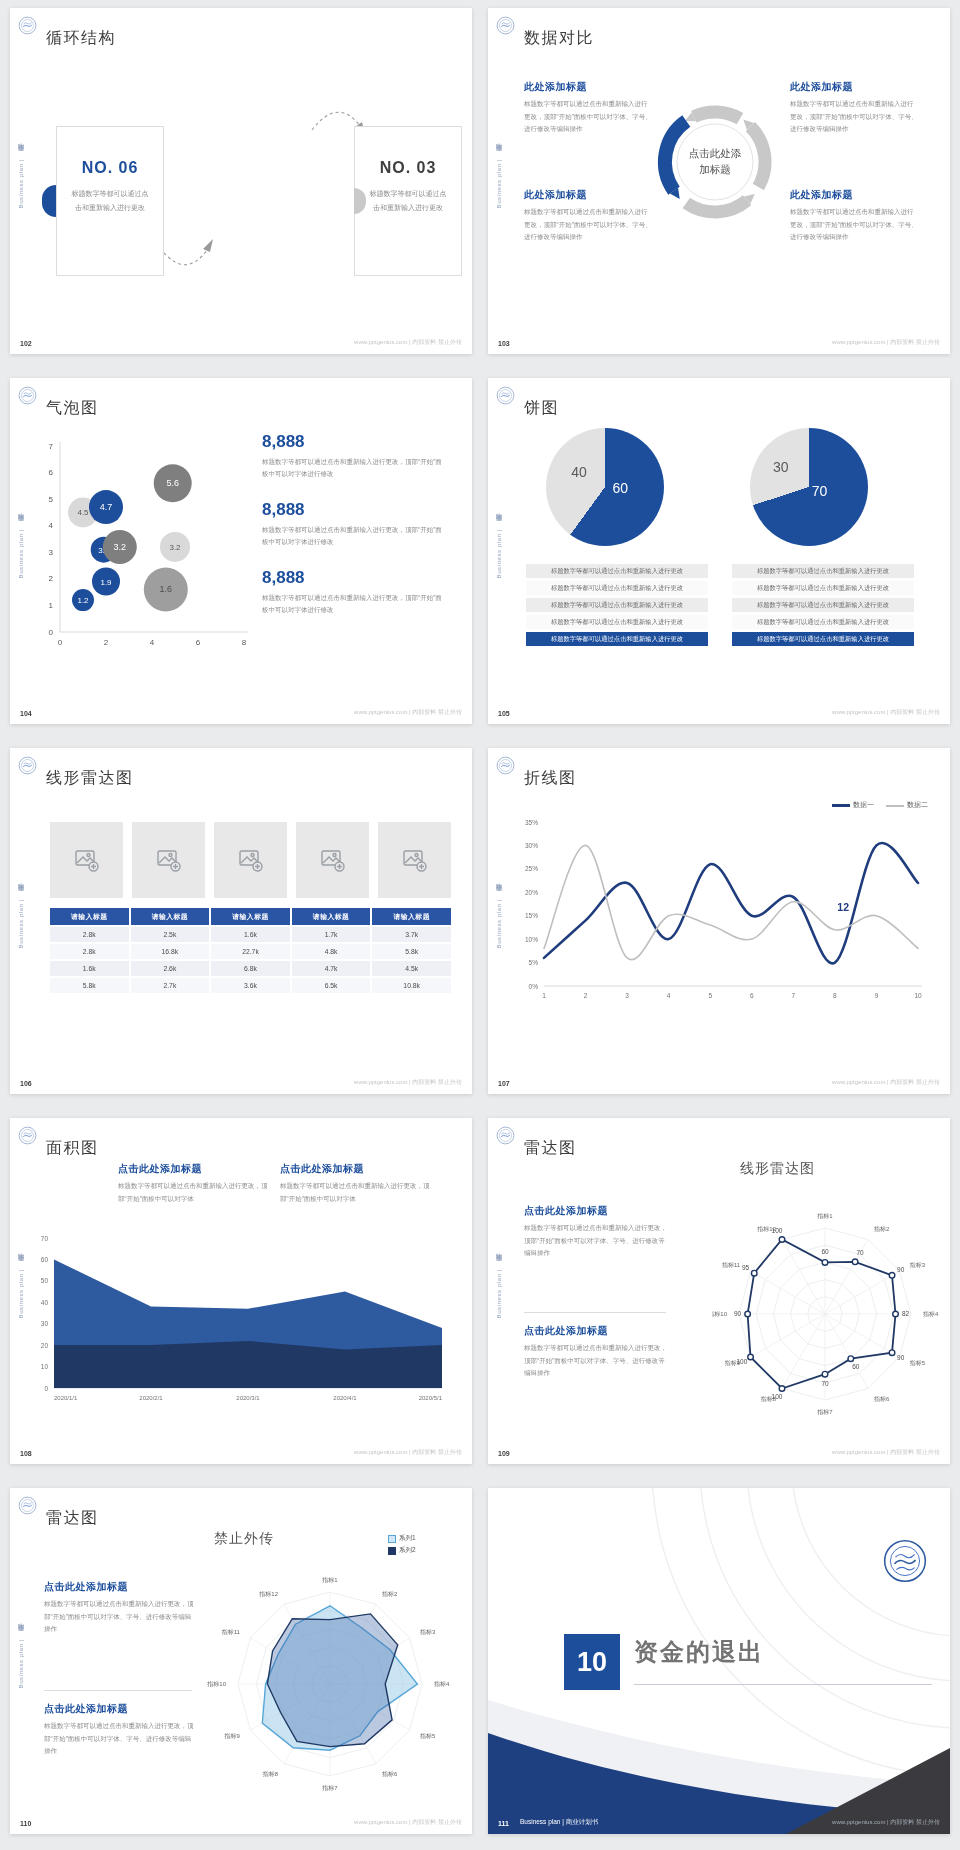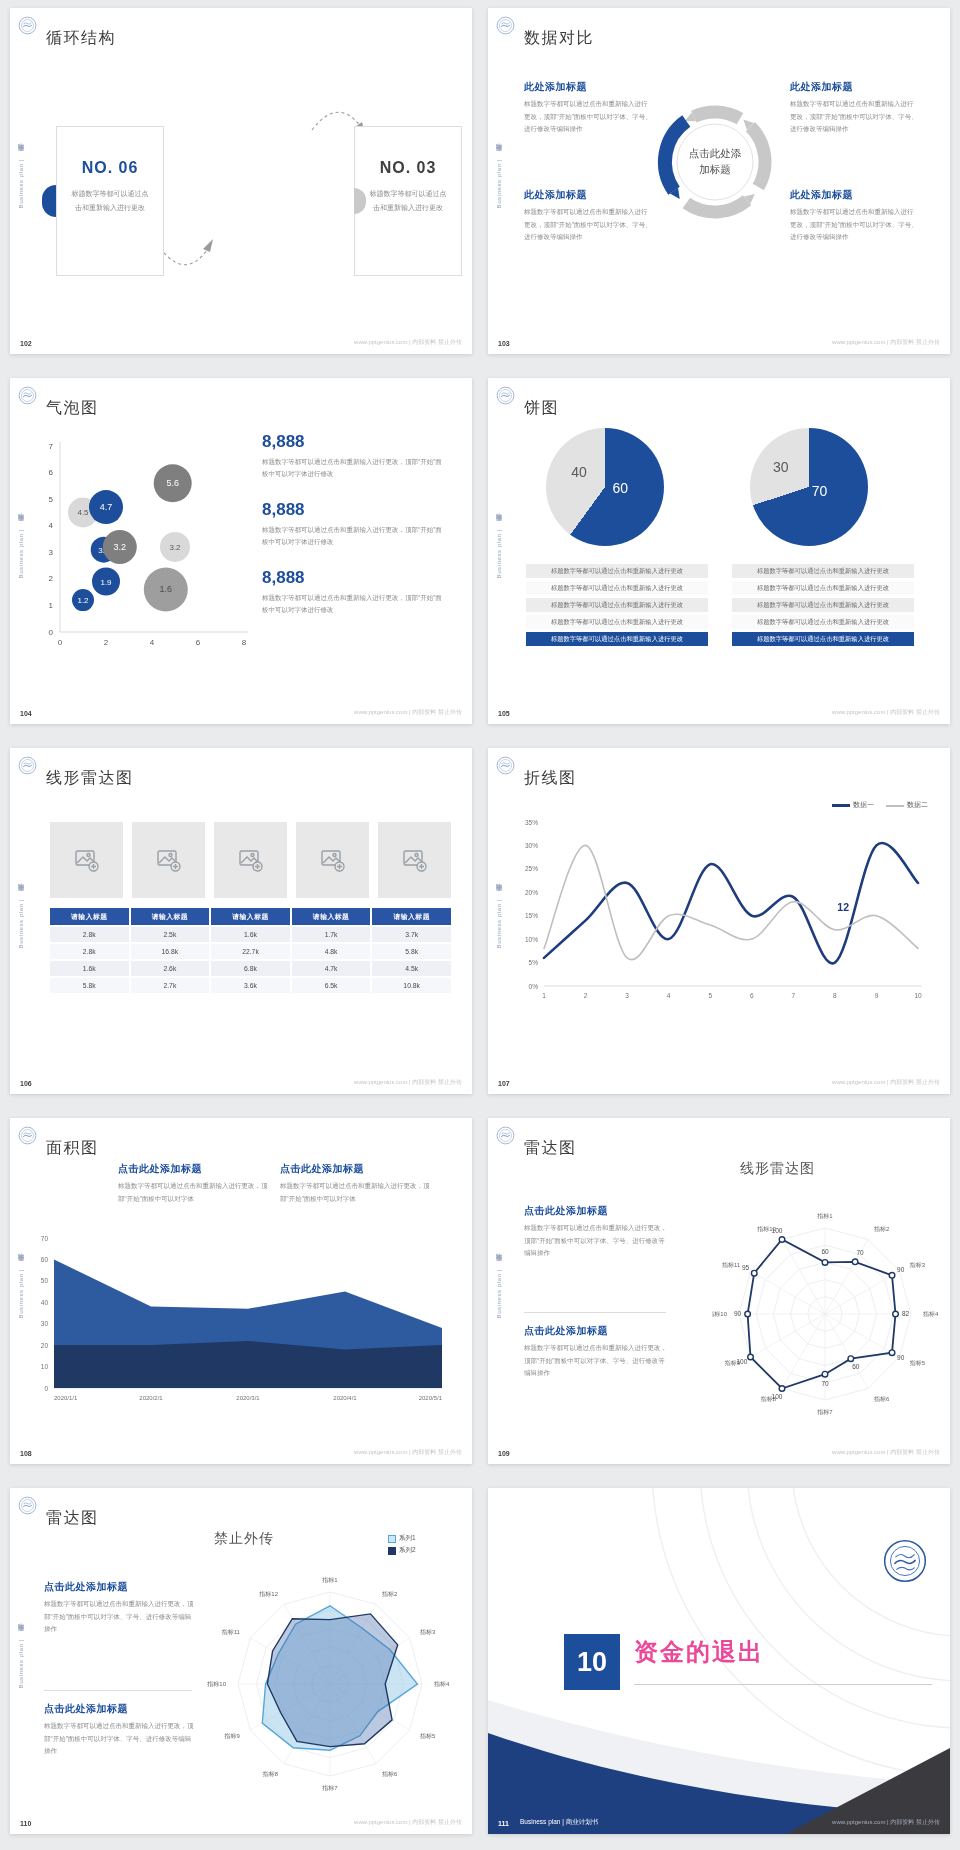--- a/index.html
+++ b/index.html
@@ -76,21 +76,21 @@
   .sq{width:6px;height:6px;flex:0 0 auto}
   .sq1{background:#cfe7f7;border:1px solid #56a7d8}
   .sq2{background:#1f3864;border:1px solid #1f3864}
   #s110 .blk{left:34px;width:150px}
   #s110 .b1{top:92px}#s110 .b2{top:214px}
   #s110 .divider{left:34px;top:202px;width:148px}
   #chart-radar2{position:absolute;left:194px;top:54px}
   
   #s111 .deco{position:absolute;inset:0;width:100%;height:100%}
   #s111 .num{position:absolute;left:76px;top:146px;width:56px;height:56px;background:#1d4e9c;color:#fff;font-size:27px;font-weight:700;display:flex;align-items:center;justify-content:center}
-  #s111 .t{position:absolute;left:146px;top:148px;font-size:24px;font-weight:700;color:#ec4899;letter-spacing:2px}
+  #s111 .t{position:absolute;left:146px;top:148px;font-size:24px;font-weight:700;color:#737373;letter-spacing:2px}
   #s111 .uline{position:absolute;left:146px;top:196px;right:18px;height:1px;background:#c9ccd4}
   #s111 .body{position:absolute;left:146px;top:210px;width:296px;font-size:9.5px;line-height:1.9;color:#4a5360}
   #s111 .logo2{position:absolute;top:50px;right:22px;width:46px;height:46px}
   #s111 .fpage{color:#fff}
   #s111 .brand{position:absolute;bottom:7px;left:32px;font-size:6.5px;color:#fff}
   #s111 .fmark{color:#a6adb6}
 </style>
 </head>
 <body>
 

